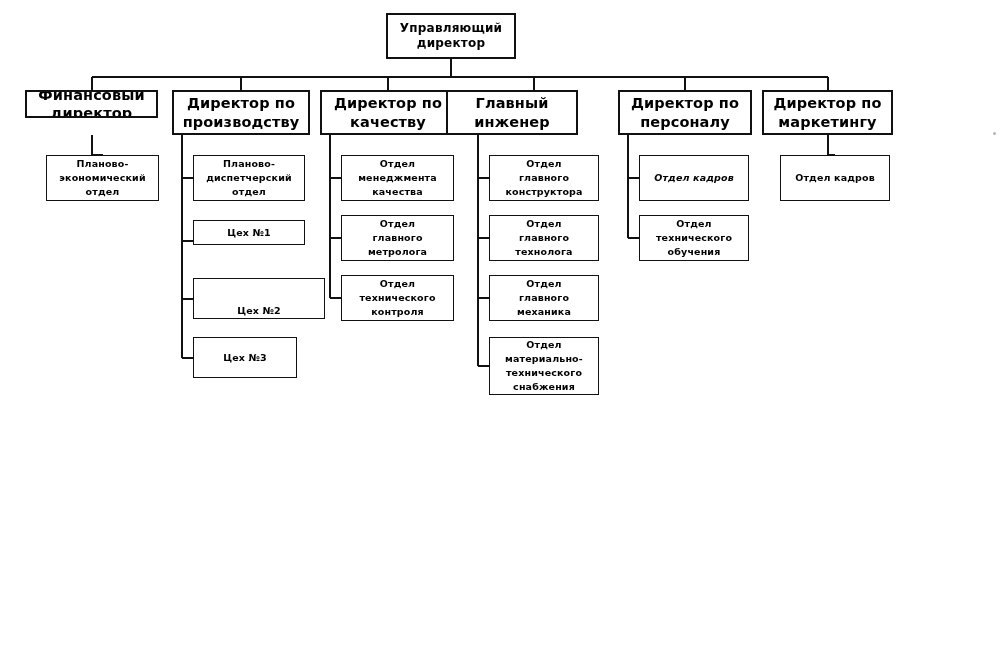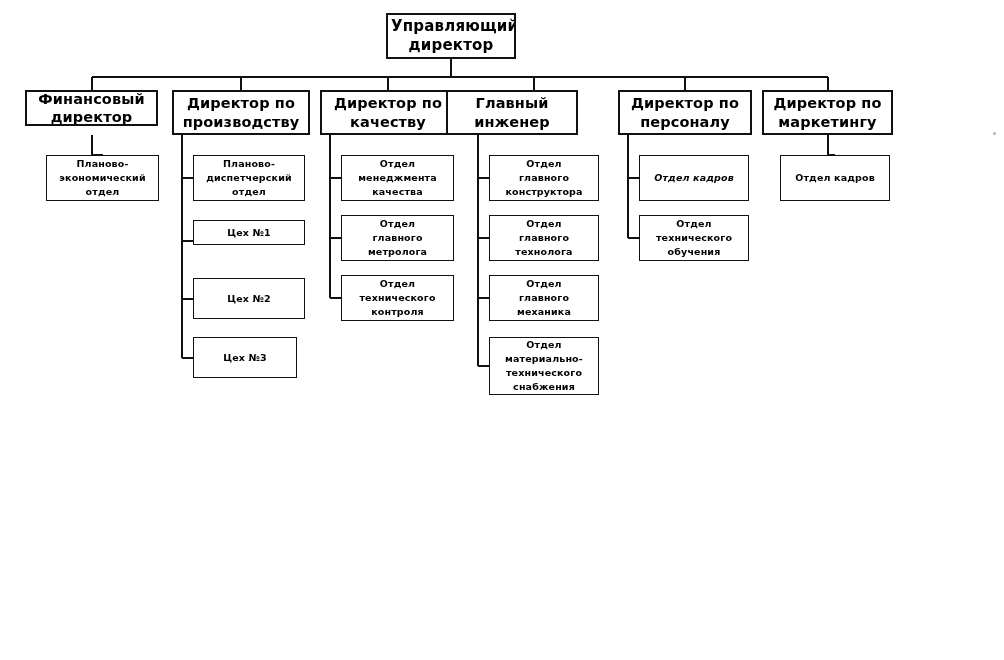--- a/index.html
+++ b/index.html
@@ -42,21 +42,21 @@
   }
   .node .label {
     display: block;
     width: 100%;
     padding: 0 3px;
     box-sizing: border-box;
     white-space: pre-line;
   }
   .level-root {
     border-width: 2px;
-    font-size: 15px;
+    font-size: 12px;
     font-weight: 700;
     line-height: 1.25;
     letter-spacing: 0.2px;
   }
   .level-dir {
     border-width: 2px;
     font-size: 14.5px;
     font-weight: 700;
     line-height: 1.25;
     letter-spacing: 0.1px;
@@ -110,42 +110,42 @@
       <line x1="628" y1="238" x2="639" y2="238" stroke="#111111" stroke-width="1.7" shape-rendering="crispEdges"></line>
       <line x1="828" y1="77" x2="828" y2="90" stroke="#111111" stroke-width="1.7" shape-rendering="crispEdges"></line>
       <line x1="828" y1="135" x2="828" y2="155" stroke="#111111" stroke-width="1.7" shape-rendering="crispEdges"></line>
       <line x1="828" y1="155" x2="835" y2="155" stroke="#111111" stroke-width="1.7" shape-rendering="crispEdges"></line>
     </svg>
   <div id="nodes-layer">
       <div class="node level-root" style="left: 386px; top: 13px; width: 130px; height: 46px;">
         <span class="label">Управляющий
 директор</span>
       </div>
-      <div class="node level-dir" style="left: 25px; top: 90px; width: 133px; height: 36px;">
+      <div class="node level-dir" style="left: 25px; top: 90px; width: 133px; height: 28px;">
         <span class="label">Финансовый
 директор</span>
       </div>
       <div class="node level-dept" style="left: 46px; top: 155px; width: 113px; height: 46px;">
         <span class="label">Планово-
 экономический
 отдел</span>
       </div>
       <div class="node level-dir" style="left: 172px; top: 90px; width: 138px; height: 45px;">
         <span class="label">Директор по
 производству</span>
       </div>
       <div class="node level-dept" style="left: 193px; top: 155px; width: 112px; height: 46px;">
         <span class="label">Планово-
 диспетчерский
 отдел</span>
       </div>
       <div class="node level-dept" style="left: 193px; top: 220px; width: 112px; height: 25px;">
         <span class="label">Цех №1</span>
       </div>
-      <div class="node level-dept" style="left: 193px; top: 278px; width: 112px; height: 41px;">
+      <div class="node level-dept" style="left: 193px; top: 278px; width: 132px; height: 41px; align-items: flex-end;">
         <span class="label">Цех №2</span>
       </div>
       <div class="node level-dept" style="left: 193px; top: 337px; width: 104px; height: 41px;">
         <span class="label">Цех №3</span>
       </div>
       <div class="node level-dir" style="left: 320px; top: 90px; width: 136px; height: 45px;">
         <span class="label">Директор по
 качеству</span>
       </div>
       <div class="node level-dept" style="left: 341px; top: 155px; width: 113px; height: 46px;">

